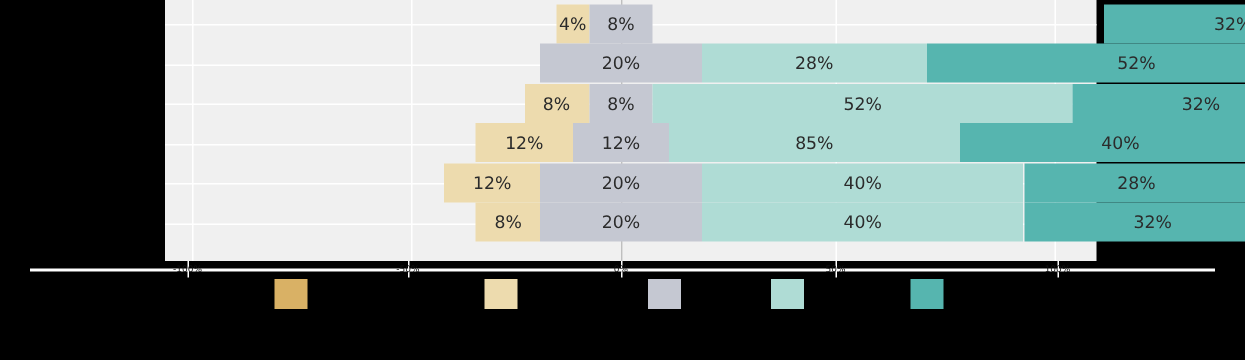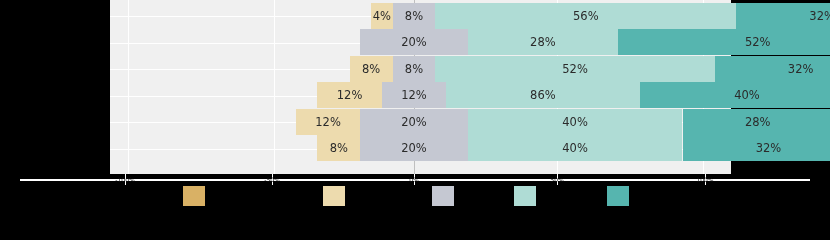--- a/index.html
+++ b/index.html
@@ -52,23 +52,20 @@
       </div>
     <div class="centerline" style="left:304px;"></div>
     <div id="bars">
         <div class="bar-row" style="top: 3px; left: 0px; width: 621px;">
           <div class="seg" style="left: 261.04px; width: 21.48px; background: rgb(237, 219, 174);">
             <span>4%</span>
           </div>
           <div class="seg" style="left: 282.52px; width: 42.96px; background: rgb(197, 200, 210);">
             <span>8%</span>
           </div>
-          <div class="seg" style="left: 325.48px; width: 300.72px; background: rgb(175, 220, 213);">
-            <span>56%</span>
-          </div>
           <div class="seg" style="left: 626.2px; width: 171.84px; background: rgb(86, 181, 175);">
             <span>32%</span>
           </div>
         </div>
         <div class="bar-row" style="top: 29px; left: 0px; width: 621px;">
           <div class="seg" style="left: 250.3px; width: 107.4px; background: rgb(197, 200, 210);">
             <span>20%</span>
           </div>
           <div class="seg" style="left: 357.7px; width: 150.36px; background: rgb(175, 220, 213);">
             <span>28%</span>
@@ -92,21 +89,21 @@
           </div>
         </div>
         <div class="bar-row" style="top: 82px; left: 0px; width: 621px;">
           <div class="seg" style="left: 207.34px; width: 64.44px; background: rgb(237, 219, 174);">
             <span>12%</span>
           </div>
           <div class="seg" style="left: 271.78px; width: 64.44px; background: rgb(197, 200, 210);">
             <span>12%</span>
           </div>
           <div class="seg" style="left: 336.22px; width: 193.32px; background: rgb(175, 220, 213);">
-            <span>86%</span>
+            <span>85%</span>
           </div>
           <div class="seg" style="left: 529.54px; width: 214.8px; background: rgb(86, 181, 175);">
             <span>40%</span>
           </div>
         </div>
         <div class="bar-row" style="top: 109px; left: 0px; width: 621px;">
           <div class="seg" style="left: 185.86px; width: 64.44px; background: rgb(237, 219, 174);">
             <span>12%</span>
           </div>
           <div class="seg" style="left: 250.3px; width: 107.4px; background: rgb(197, 200, 210);">

